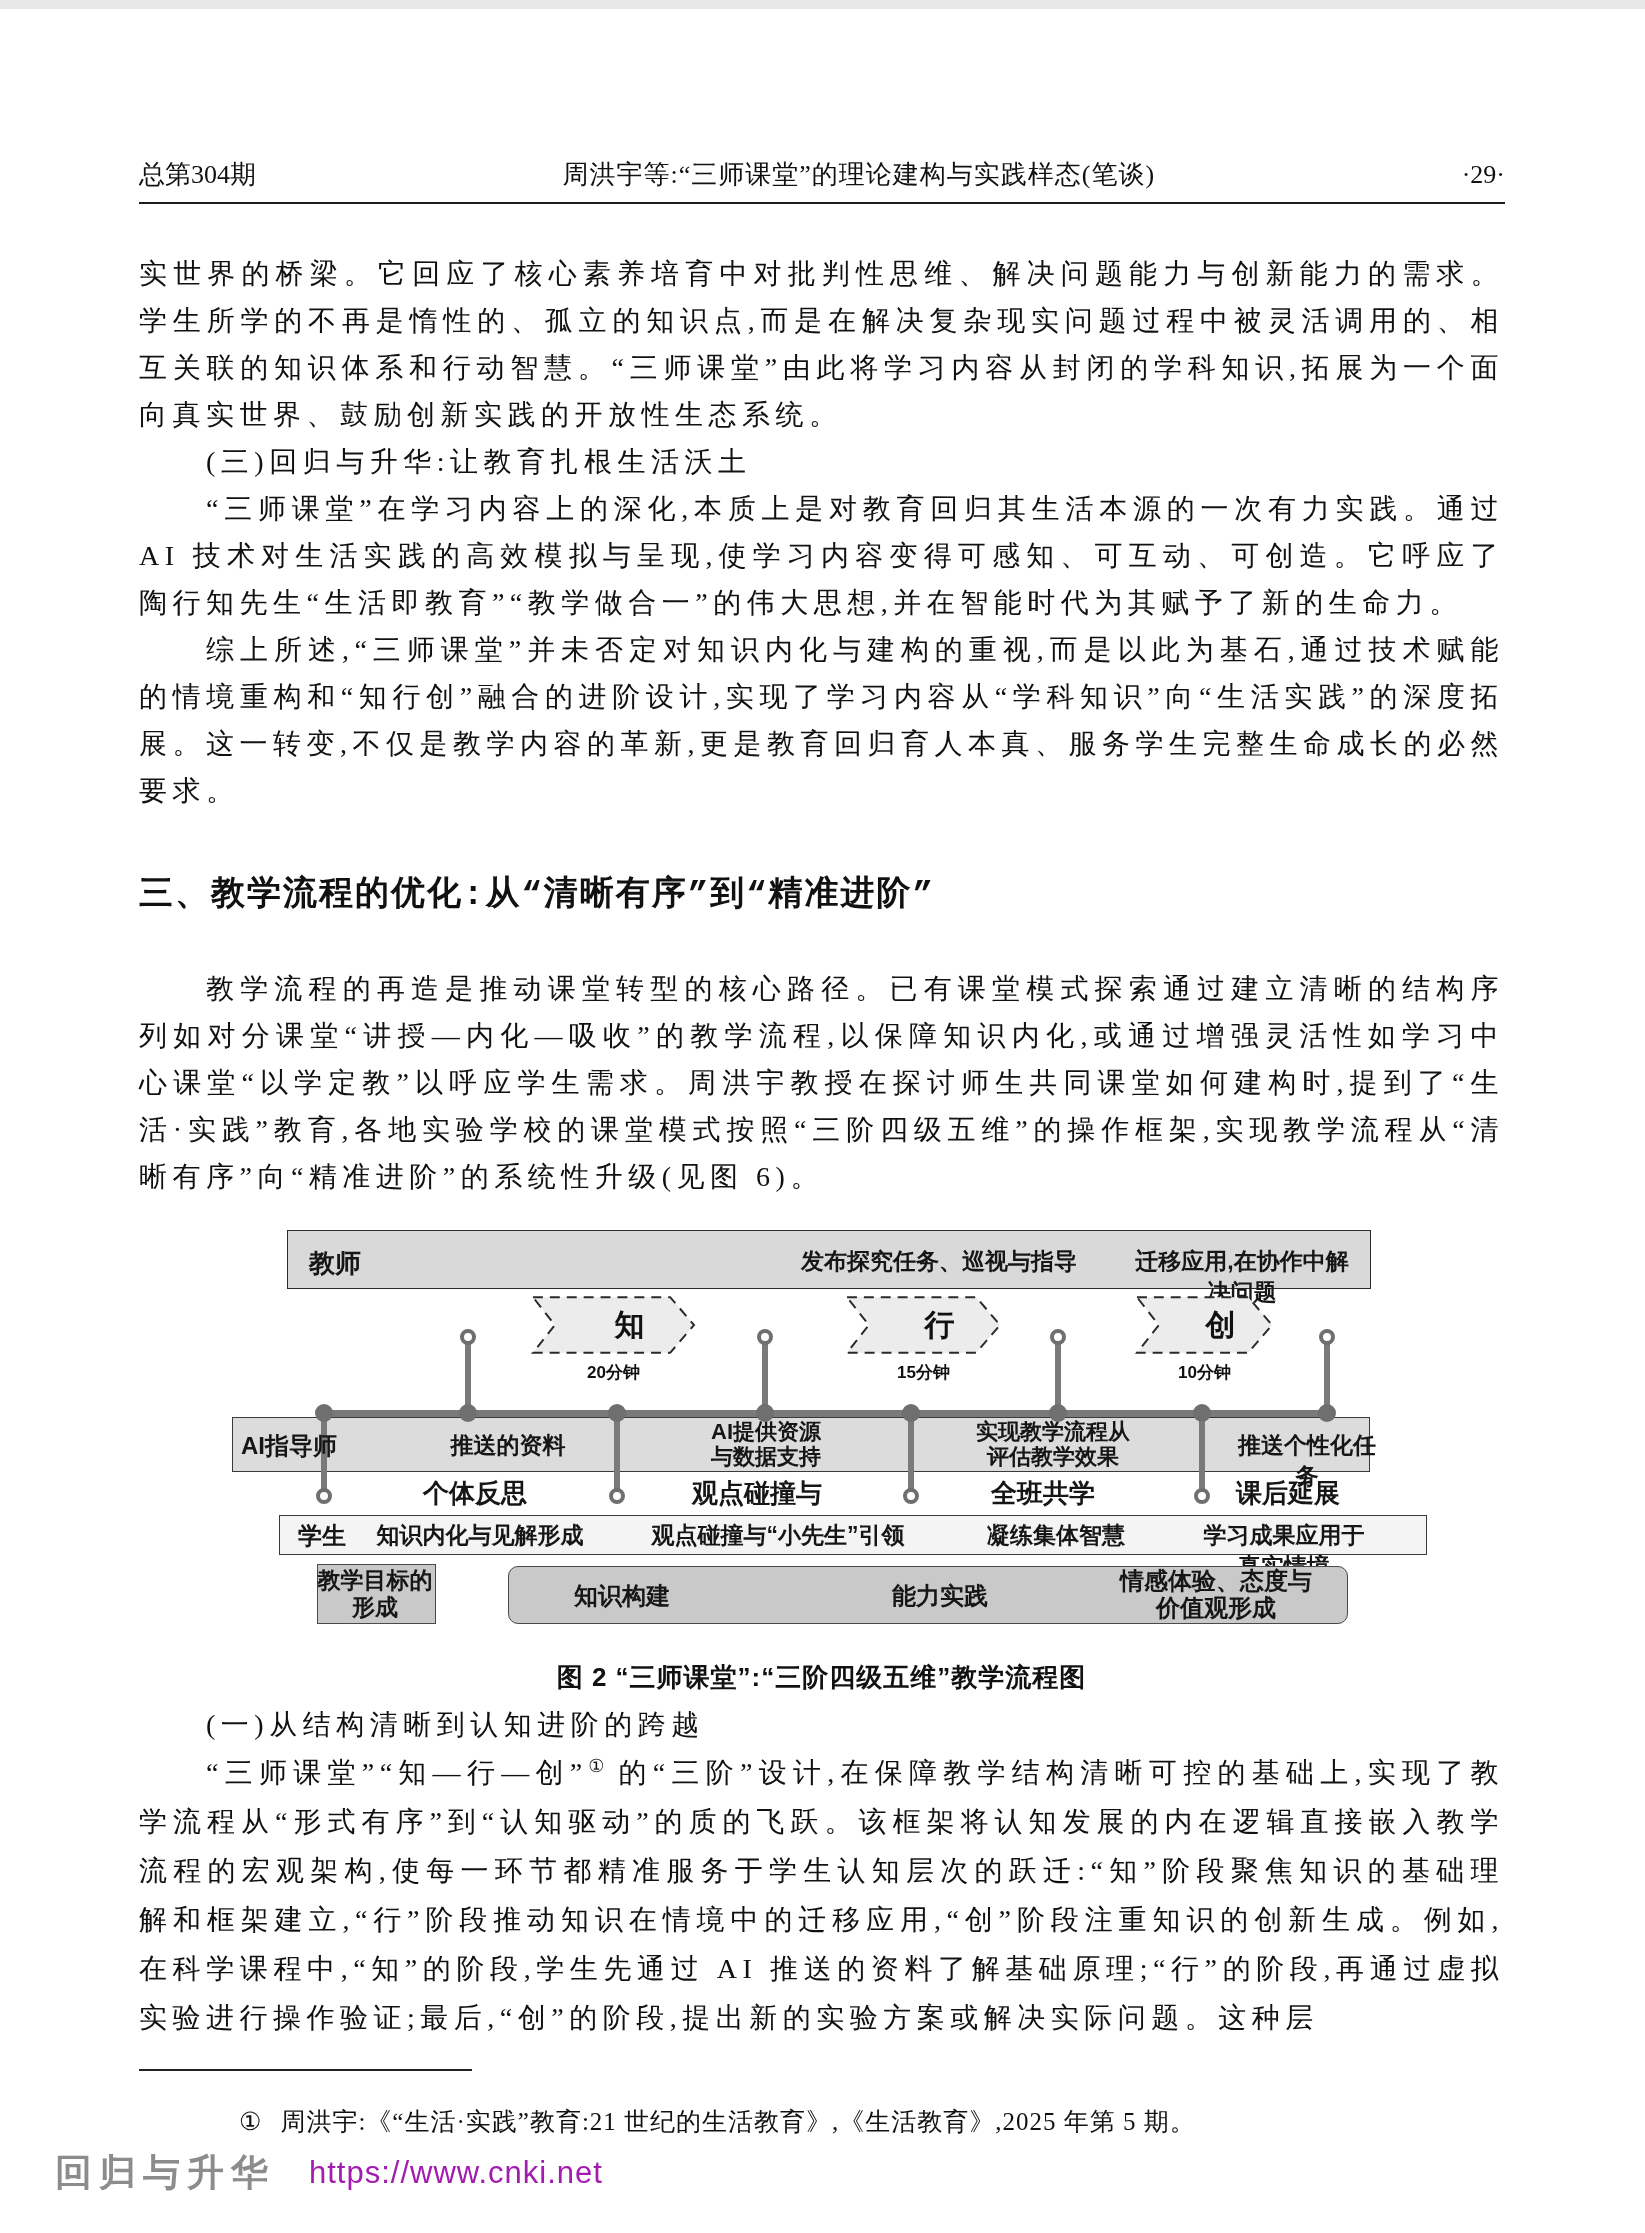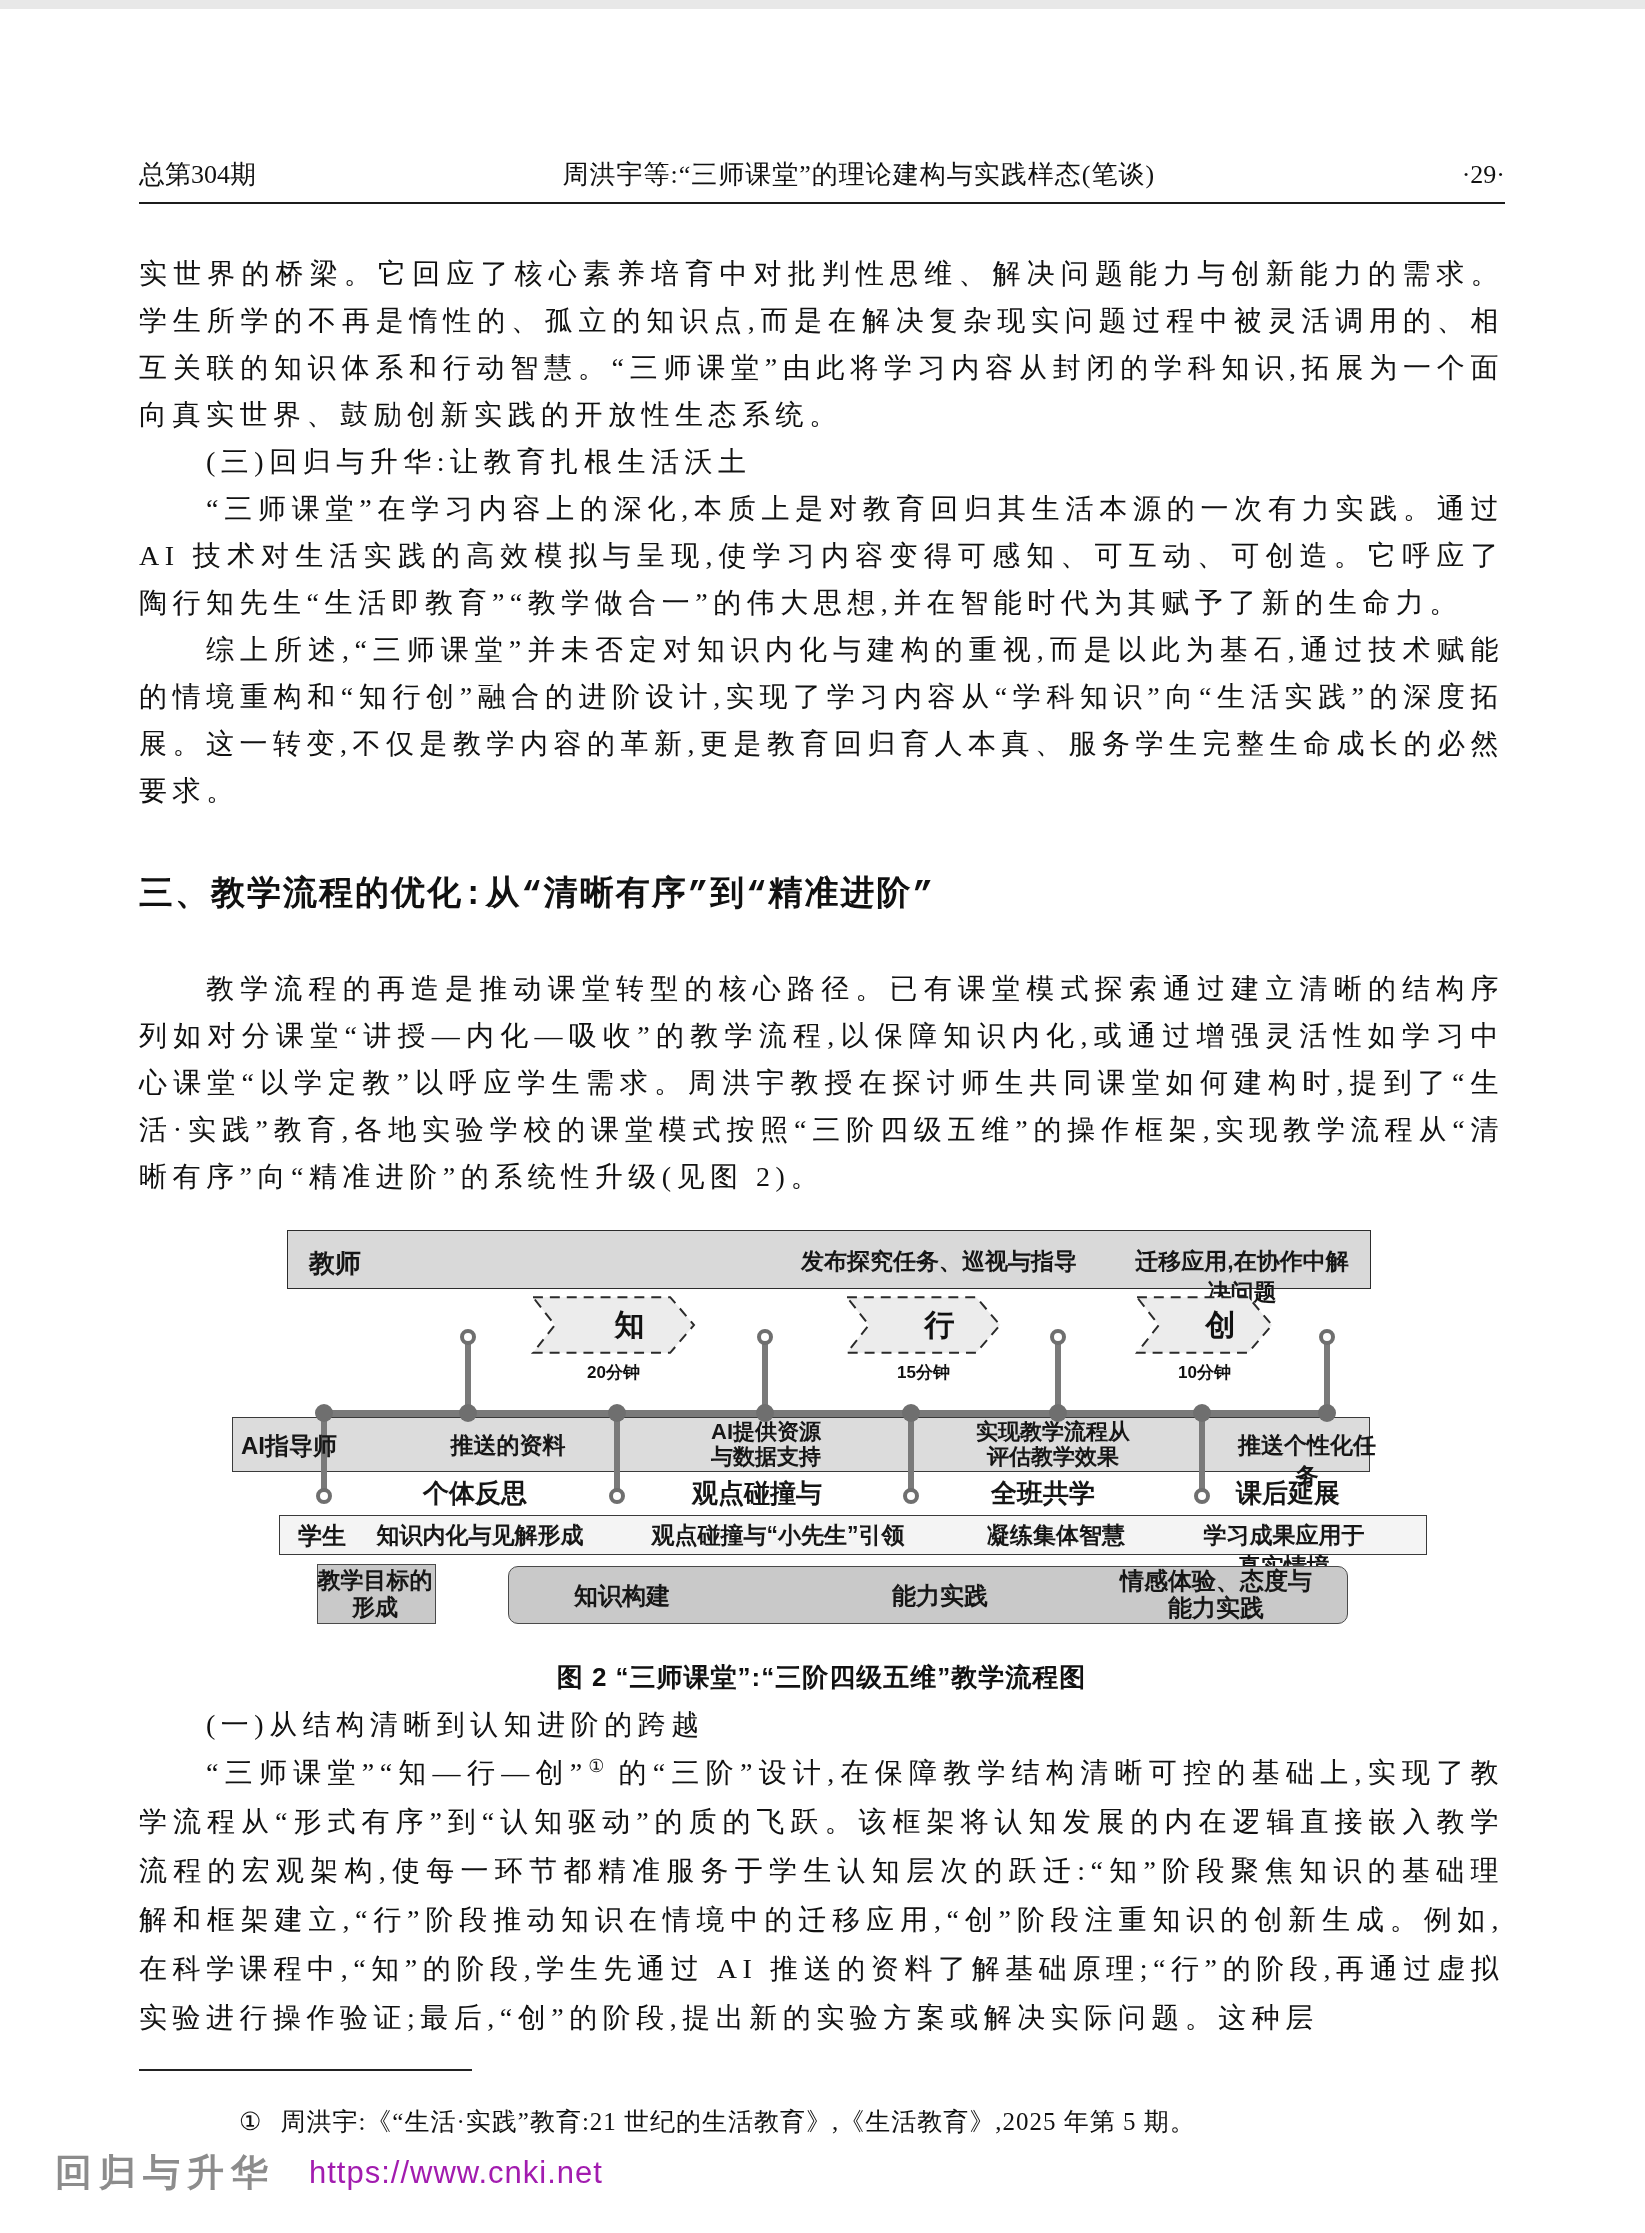--- a/index.html
+++ b/index.html
@@ -102,21 +102,21 @@
     <p class="para first-para">实世界的桥梁。它回应了核心素养培育中对批判性思维、解决问题能力与创新能力的需求。学生所学的不再是惰性的、孤立的知识点,而是在解决复杂现实问题过程中被灵活调用的、相互关联的知识体系和行动智慧。“三师课堂”由此将学习内容从封闭的学科知识,拓展为一个面向真实世界、鼓励创新实践的开放性生态系统。</p>
 
     <p class="subhead">(三)回归与升华:让教育扎根生活沃土</p>
 
     <p class="para indent">“三师课堂”在学习内容上的深化,本质上是对教育回归其生活本源的一次有力实践。通过 AI 技术对生活实践的高效模拟与呈现,使学习内容变得可感知、可互动、可创造。它呼应了陶行知先生“生活即教育”“教学做合一”的伟大思想,并在智能时代为其赋予了新的生命力。</p>
 
     <p class="para indent">综上所述,“三师课堂”并未否定对知识内化与建构的重视,而是以此为基石,通过技术赋能的情境重构和“知行创”融合的进阶设计,实现了学习内容从“学科知识”向“生活实践”的深度拓展。这一转变,不仅是教学内容的革新,更是教育回归育人本真、服务学生完整生命成长的必然要求。</p>
 
     <h2 class="section-title">三、教学流程的优化:从“清晰有序”到“精准进阶”</h2>
 
-    <p class="para indent">教学流程的再造是推动课堂转型的核心路径。已有课堂模式探索通过建立清晰的结构序列如对分课堂“讲授—内化—吸收”的教学流程,以保障知识内化,或通过增强灵活性如学习中心课堂“以学定教”以呼应学生需求。周洪宇教授在探讨师生共同课堂如何建构时,提到了“生活·实践”教育,各地实验学校的课堂模式按照“三阶四级五维”的操作框架,实现教学流程从“清晰有序”向“精准进阶”的系统性升级(见图 2)。</p>
+    <p class="para indent">教学流程的再造是推动课堂转型的核心路径。已有课堂模式探索通过建立清晰的结构序列如对分课堂“讲授—内化—吸收”的教学流程,以保障知识内化,或通过增强灵活性如学习中心课堂“以学定教”以呼应学生需求。周洪宇教授在探讨师生共同课堂如何建构时,提到了“生活·实践”教育,各地实验学校的课堂模式按照“三阶四级五维”的操作框架,实现教学流程从“清晰有序”向“精准进阶”的系统性升级(见图 6)。</p>
 
     <div class="figure">
 
       <div class="teacher-box"></div>
       <span class="fig-label" style="left:103px;top:16px;font-size:26px;">教师</span>
       <span class="fig-label" style="left:707px;top:16px;font-size:23px;">发布探究任务、巡视与指导</span>
       <span class="fig-label" style="left:1010px;top:16px;font-size:23px;">迁移应用,在协作中解决问题</span>
 
       <svg class="chevron" style="left:298px;" width="167" height="62" viewBox="0 0 168 62">
         <path d="M3,3 H141 L165,31 L141,59 H3 L25,31 Z" fill="#ececec" stroke="#2a2a2a" stroke-width="2" stroke-dasharray="10 7"></path>
@@ -185,21 +185,21 @@
       <span class="fig-label" style="left:824px;top:290px;font-size:23px;">凝练集体智慧</span>
       <span class="fig-label" style="left:1052px;top:290px;font-size:23px;">学习成果应用于真实情境</span>
 
       <div class="goal-box"></div>
       <span class="fig-label" style="left:143px;top:337px;font-size:23px;line-height:27px;">教学目标的
 形成</span>
       <div class="dims-box"></div>
       <span class="fig-label" style="left:390px;top:350px;font-size:24px;">知识构建</span>
       <span class="fig-label" style="left:708px;top:350px;font-size:24px;">能力实践</span>
       <span class="fig-label" style="left:984px;top:337px;font-size:24px;line-height:27px;">情感体验、态度与
-能力实践</span>
+价值观形成</span>
     </div>
 
     <p class="caption">图 2 “三师课堂”:“三阶四级五维”教学流程图</p>
 
     <p class="subhead p-tight">(一)从结构清晰到认知进阶的跨越</p>
 
     <p class="para indent" style="line-height:49px;"><span>“三师课堂”“知—行—创”</span><sup class="fnref">①</sup><span> 的“三阶”设计,在保障教学结构清晰可控的基础上,实现了教学流程从“形式有序”到“认知驱动”的质的飞跃。该框架将认知发展的内在逻辑直接嵌入教学流程的宏观架构,使每一环节都精准服务于学生认知层次的跃迁:“知”阶段聚焦知识的基础理解和框架建立,“行”阶段推动知识在情境中的迁移应用,“创”阶段注重知识的创新生成。例如,在科学课程中,“知”的阶段,学生先通过 AI 推送的资料了解基础原理;“行”的阶段,再通过虚拟实验进行操作验证;最后,“创”的阶段,提出新的实验方案或解决实际问题。这种层</span></p>
 
     <hr class="fn-rule">
 

